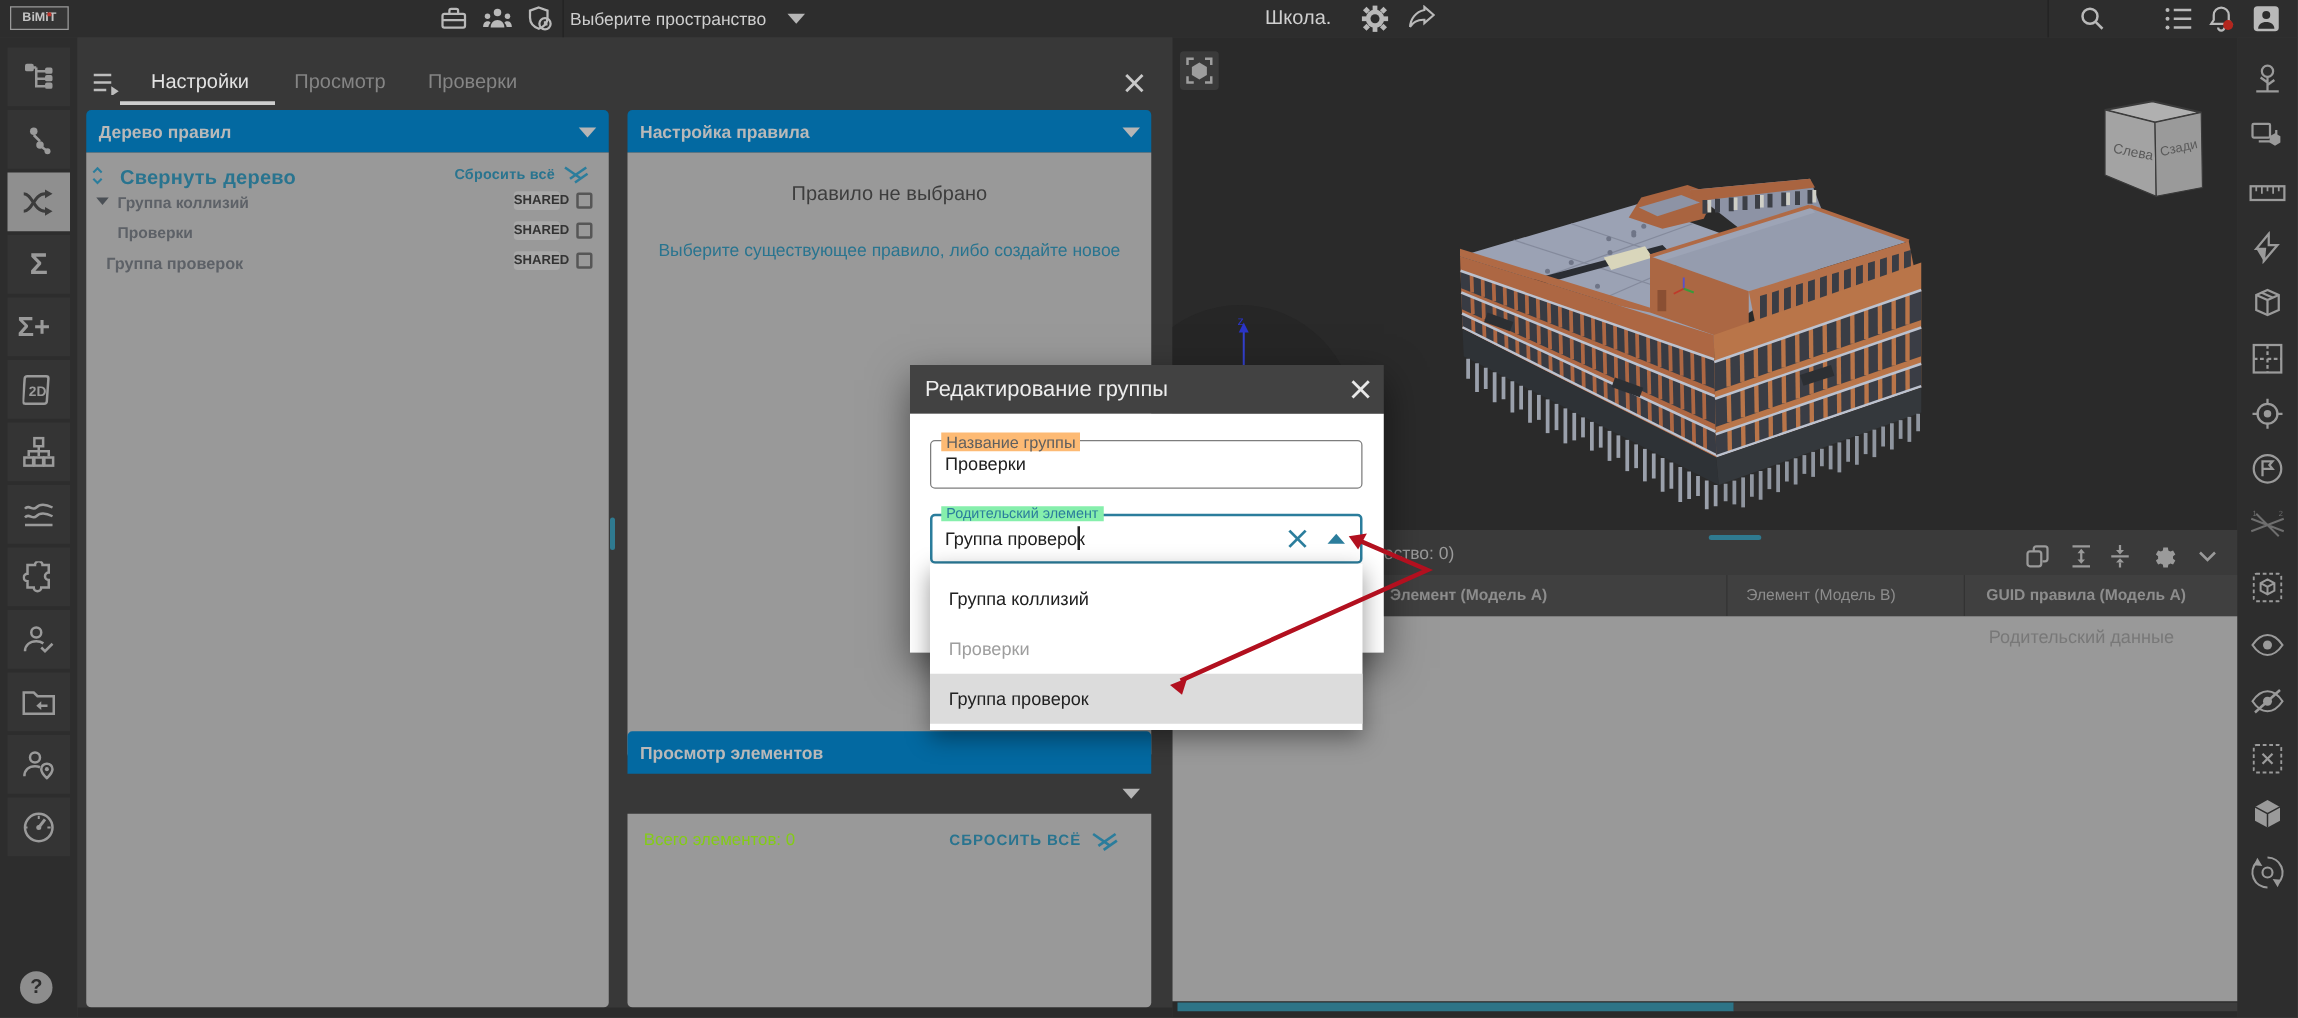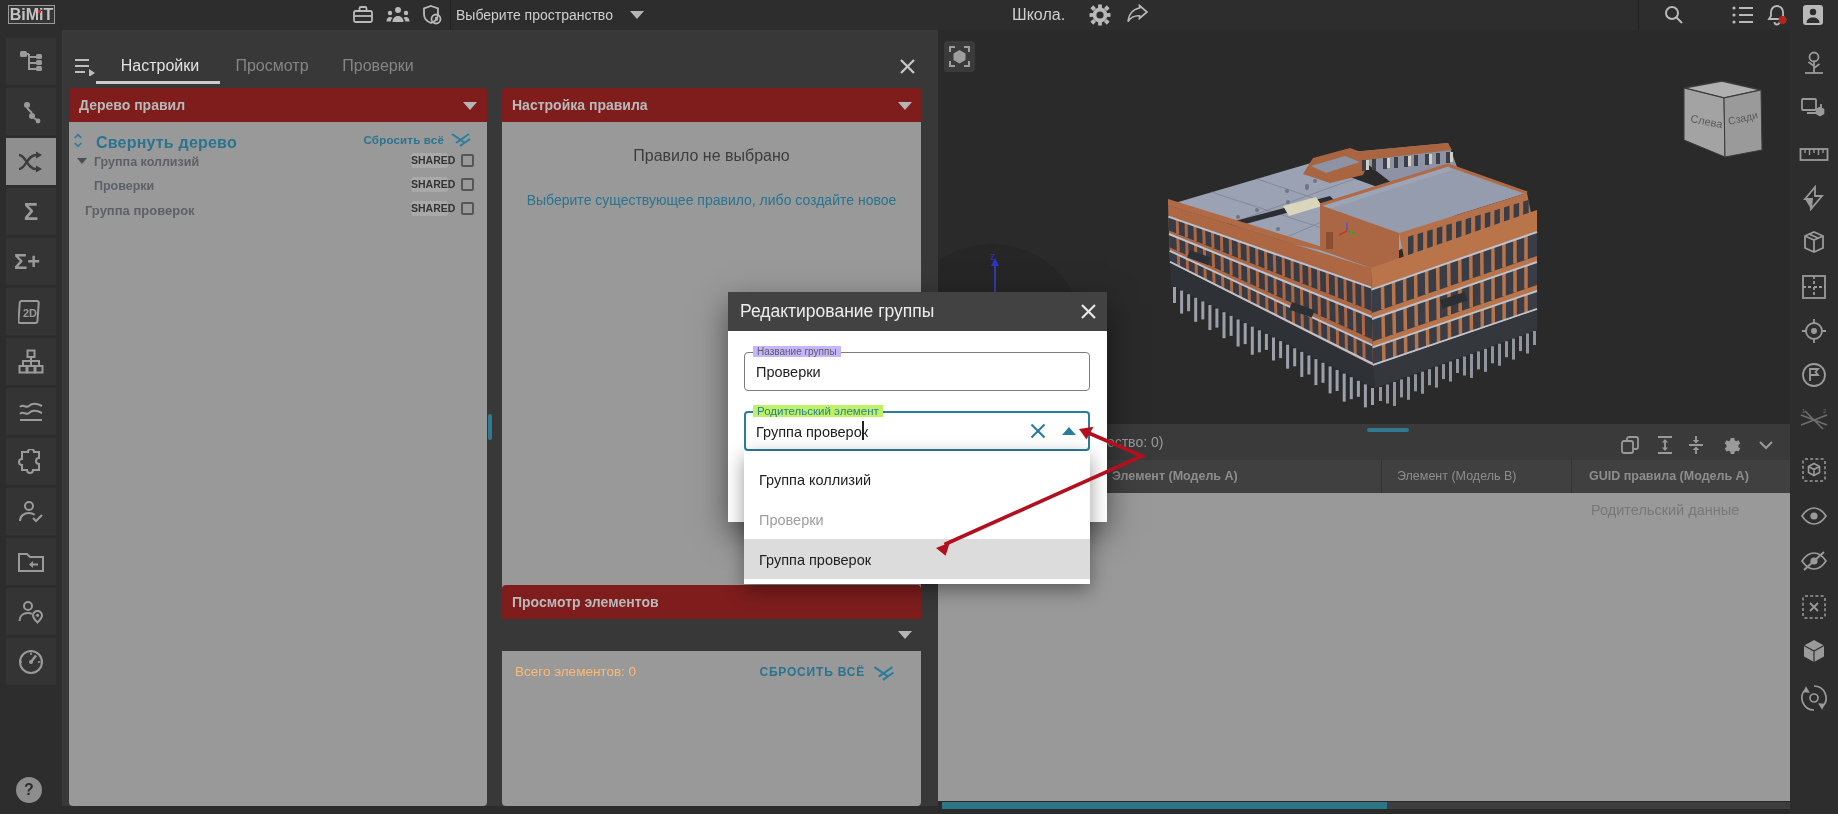--- a/index.html
+++ b/index.html
@@ -1,28 +1,28 @@
 <!DOCTYPE html>
 <html><head><meta charset="utf-8">
 <style>
 *{margin:0;padding:0;box-sizing:border-box}
 html,body{width:1838px;height:814px;overflow:hidden}
 body{font-family:"Liberation Sans",sans-serif;background:#383838;position:relative}
 .abs{position:absolute}
 .teal{color:#29748f}
 svg{display:block}
 .tri-d{width:0;height:0;border-left:7px solid transparent;border-right:7px solid transparent;border-top:8px solid #b5b5b5}
-.hdr{background:#7f1d1d;color:#b9b9b9;font-weight:bold;font-size:14px;line-height:34px;padding-left:10px;border-radius:4px 4px 0 0}
+.hdr{background:#0369a1;color:#b9b9b9;font-weight:bold;font-size:14px;line-height:34px;padding-left:10px;border-radius:4px 4px 0 0}
 .chip{position:absolute;background:#a9a9a9;border-radius:3px;color:#333;font-size:10.5px;font-weight:bold;width:37px;height:15px;line-height:15px;text-align:center}
 .cbx{position:absolute;width:13px;height:13px;border:2px solid #565656;border-radius:2px;background:transparent}
 </style></head>
 <body>
 
 <div class="abs" id="topbar" style="left:0;top:0;width:1838px;height:30px;background:#2d2d2d"></div>
-<div class="abs" style="left:8px;top:5px;width:47px;height:19px;border:1px solid #9a9a9a;background:#353535;color:#c4c4c4;font-weight:bold;font-size:16px;text-align:center;line-height:17px;letter-spacing:0">BiMiT<span class="abs" style="left:29px;top:4px;width:3px;height:3px;background:#c3342c"></span></div>
+<div class="abs" style="left:8px;top:5px;width:47px;height:19px;border:1px solid #9a9a9a;background:#353535;color:#c4c4c4;font-weight:bold;font-size:10px;text-align:center;line-height:17px;letter-spacing:0">BiMiT<span class="abs" style="left:29px;top:4px;width:3px;height:3px;background:#c3342c"></span></div>
 <div class="abs" style="left:450px;top:0;width:1px;height:30px;background:#222"></div>
 <div class="abs" style="left:456px;top:0;height:30px;line-height:30px;color:#cfcfcf;font-size:14px">Выберите пространство</div>
 <div class="abs tri-d" style="left:630px;top:11px"></div>
 <div class="abs" style="left:1012px;top:0;height:30px;line-height:30px;color:#cfcfcf;font-size:16px">Школа.</div>
 <div class="abs" style="left:1638px;top:0;width:1px;height:30px;background:#222"></div>
 
 <svg class="abs" style="left:352px;top:5px" width="22" height="20" viewBox="0 0 22 20">
     <g stroke="#b9b9b9" stroke-width="1.8" fill="none">
       <rect x="2" y="6" width="18" height="11" rx="1.5"></rect>
       <path d="M7.5 6 V3.5 a1.5 1.5 0 0 1 1.5 -1.5 h4 a1.5 1.5 0 0 1 1.5 1.5 V6"></path>
@@ -138,21 +138,21 @@
 <div class="abs hdr" style="left:502px;top:88px;width:419px;height:34px">Настройка правила</div>
 <div class="abs tri-d" style="left:898px;top:102px"></div>
 <div class="abs" style="left:502px;top:122px;width:419px;height:485px;background:#999;border-radius:0 0 4px 4px"></div>
 <div class="abs" style="left:502px;top:147px;width:419px;height:22px;color:#3d3d3d;font-size:16px;text-align:center">Правило не выбрано</div>
 <div class="abs teal" style="left:502px;top:192px;width:419px;height:20px;font-size:14px;text-align:center">Выберите существующее правило, либо создайте новое</div>
 <div class="abs" style="left:692px;top:609px;width:40px;height:4px;background:#2f7a90;border-radius:2px"></div>
 
 <div class="abs hdr" style="left:502px;top:585px;width:419px;height:34px">Просмотр элементов</div>
 <div class="abs tri-d" style="left:898px;top:631px"></div>
 <div class="abs" style="left:502px;top:651px;width:419px;height:155px;background:#999;border-radius:0 0 4px 4px"></div>
-<div class="abs" style="left:515px;top:664px;color:#fdba74;font-size:13.5px">Всего элементов: 0</div>
+<div class="abs" style="left:515px;top:664px;color:#84cc16;font-size:13.5px">Всего элементов: 0</div>
 <div class="abs teal" style="left:720px;top:665px;width:145px;font-size:12px;font-weight:bold;letter-spacing:.8px;text-align:right">СБРОСИТЬ ВСЁ</div>
 <svg class="abs" style="left:872px;top:663px" width="24" height="19" viewBox="0 0 22 18">
     <g stroke="#2b7d9c" stroke-width="2" fill="none">
       <path d="M2 4 L15 13"></path>
       <path d="M6 13 L19 4"></path>
       <path d="M10 16 L20 9"></path>
     </g>
   </svg>
 
 <svg class="abs" style="left:74px;top:58px" width="22" height="18" viewBox="0 0 22 18">
@@ -462,25 +462,25 @@
 <div class="abs" style="left:728px;top:292px;width:379px;height:39px;background:#424242;color:#ededed;font-size:17.5px;line-height:39px;padding-left:12px">Редактирование группы</div>
 <svg class="abs" style="left:1080px;top:303px" width="17" height="17" viewBox="0 0 17 17">
     <g stroke="#e8e8e8" stroke-width="2.2" fill="none">
       <path d="M2 2 L15 15"></path>
       <path d="M15 2 L2 15"></path>
     </g>
   </svg>
 <div class="abs" style="left:728px;top:331px;width:379px;height:191px;background:#fff"></div>
 
 <div class="abs" style="left:744px;top:352px;width:346px;height:39px;border:1px solid #7d7d7d;border-radius:4px"></div>
-<div class="abs" style="left:753px;top:346px;background:#c4b5fd;padding:0 4px;font-size:10px;color:#5f5f5f">Название группы</div>
+<div class="abs" style="left:753px;top:346px;background:#fdba74;padding:0 4px;font-size:13px;color:#5f5f5f">Название группы</div>
 <div class="abs" style="left:756px;top:364px;font-size:14.5px;color:#202020">Проверки</div>
 
 <div class="abs" style="left:744px;top:411px;width:346px;height:40px;border:2px solid #2b7d9c;border-radius:4px"></div>
-<div class="abs" style="left:753px;top:405px;background:#bef264;padding:0 4px;font-size:11.5px;color:#2b7d9c">Родительский элемент</div>
+<div class="abs" style="left:753px;top:405px;background:#86efac;padding:0 4px;font-size:11.5px;color:#2b7d9c">Родительский элемент</div>
 <div class="abs" style="left:756px;top:424px;font-size:14.5px;color:#202020">Группа проверок</div>
 <div class="abs" style="left:862px;top:421px;width:1.5px;height:19px;background:#222"></div>
 <svg class="abs" style="left:1029px;top:422px" width="18" height="18" viewBox="0 0 18 18">
     <g stroke="#2b7d9c" stroke-width="2.2" fill="none">
       <path d="M2.5 2.5 L15.5 15.5"></path>
       <path d="M15.5 2.5 L2.5 15.5"></path>
     </g>
   </svg>
 <div class="abs" style="left:1062px;top:427px;width:0;height:0;border-left:7px solid transparent;border-right:7px solid transparent;border-bottom:8px solid #2b7d9c"></div>
 

